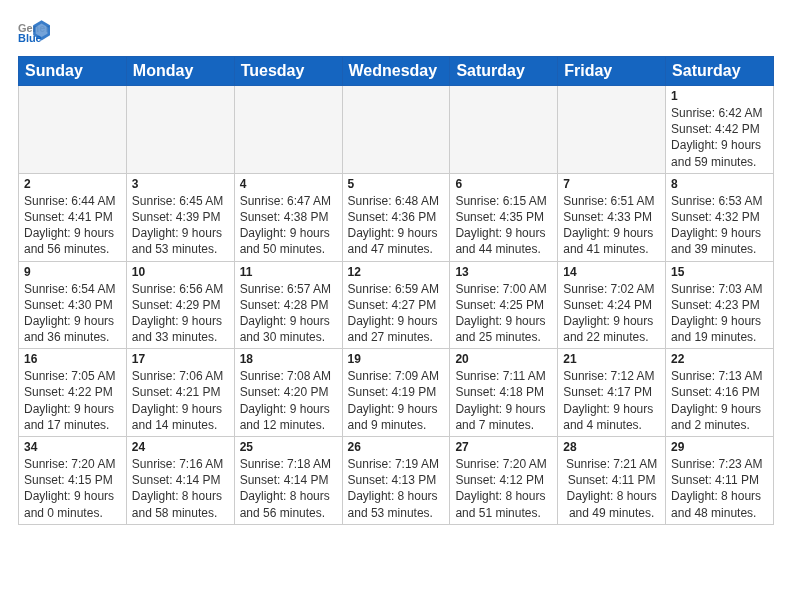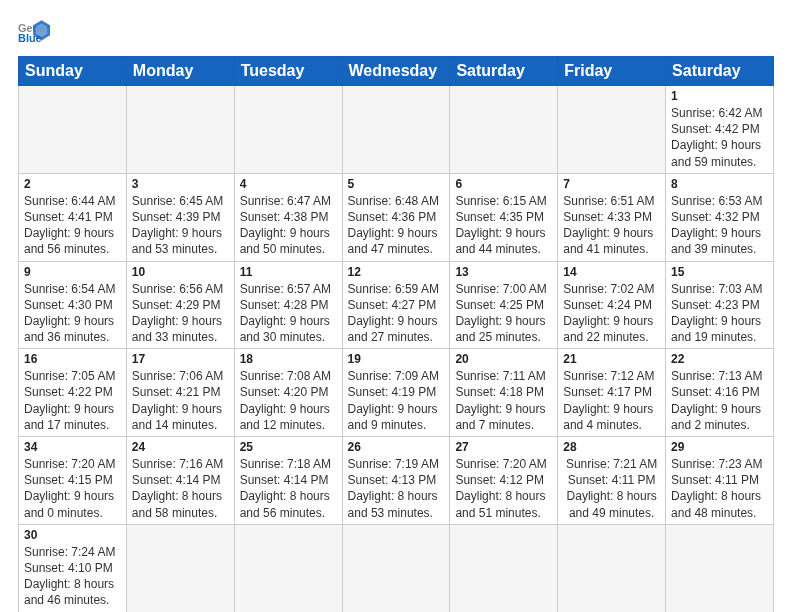--- a/index.html
+++ b/index.html
@@ -335,30 +335,15 @@
 and 49 minutes.</div>
           </td>
           <td>
             <div class="day-number">29</div>
             <div class="day-info" style="white-space: pre-line;">Sunrise: 7:23 AM
 Sunset: 4:11 PM
 Daylight: 8 hours
 and 48 minutes.</div>
           </td>
         </tr>
-        <tr class="last-row">
-          <td>
-            <div class="day-number">30</div>
-            <div class="day-info" style="white-space: pre-line;">Sunrise: 7:24 AM
-Sunset: 4:10 PM
-Daylight: 8 hours
-and 46 minutes.</div>
-          </td>
-          <td class="empty"></td>
-          <td class="empty"></td>
-          <td class="empty"></td>
-          <td class="empty"></td>
-          <td class="empty"></td>
-          <td class="empty"></td>
-        </tr>
       </tbody>
   </table>
 </div>
 
 </body></html>

